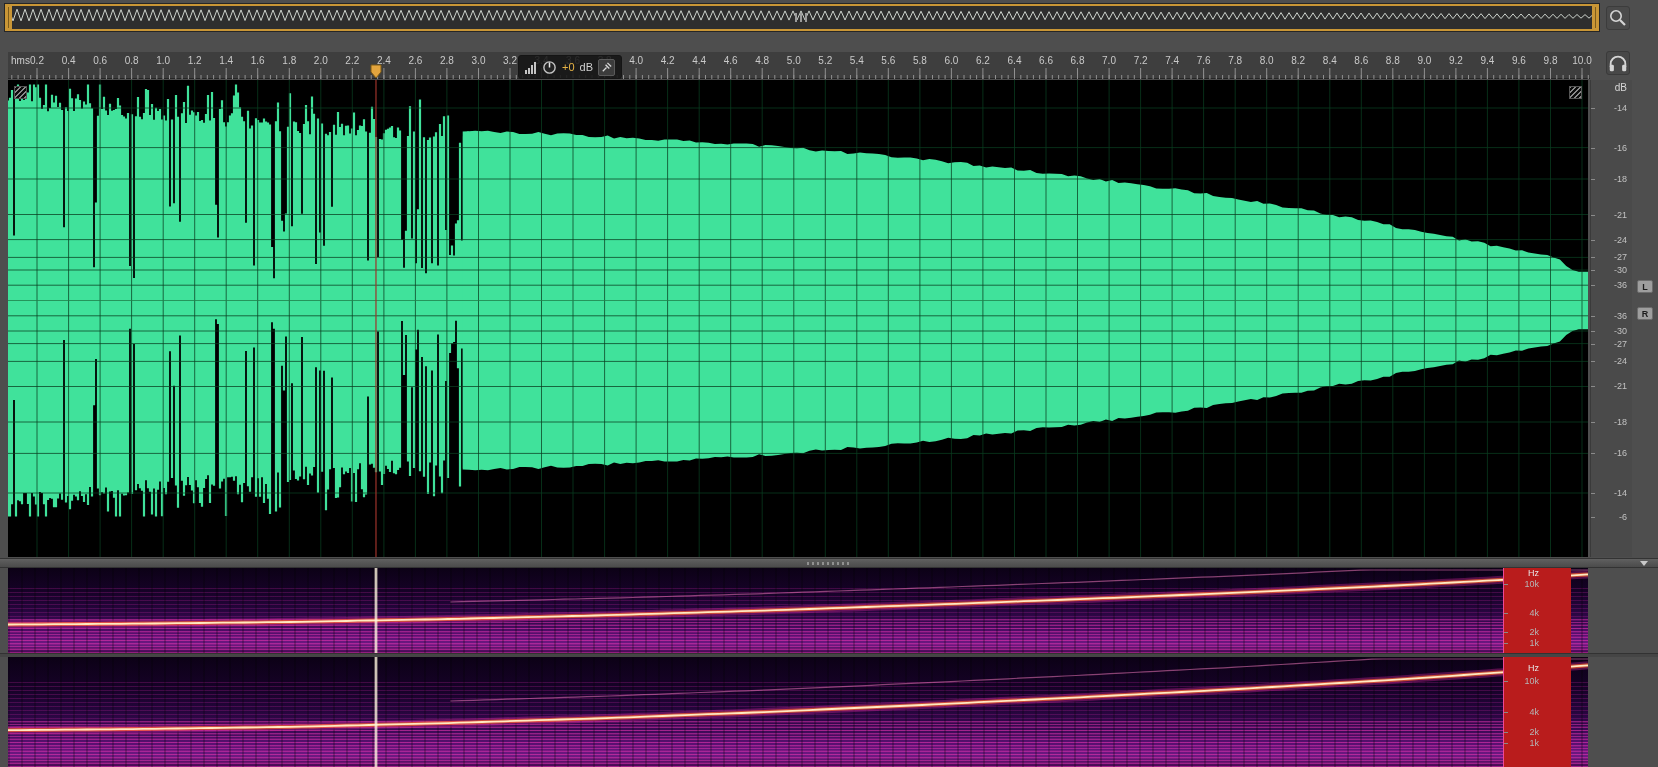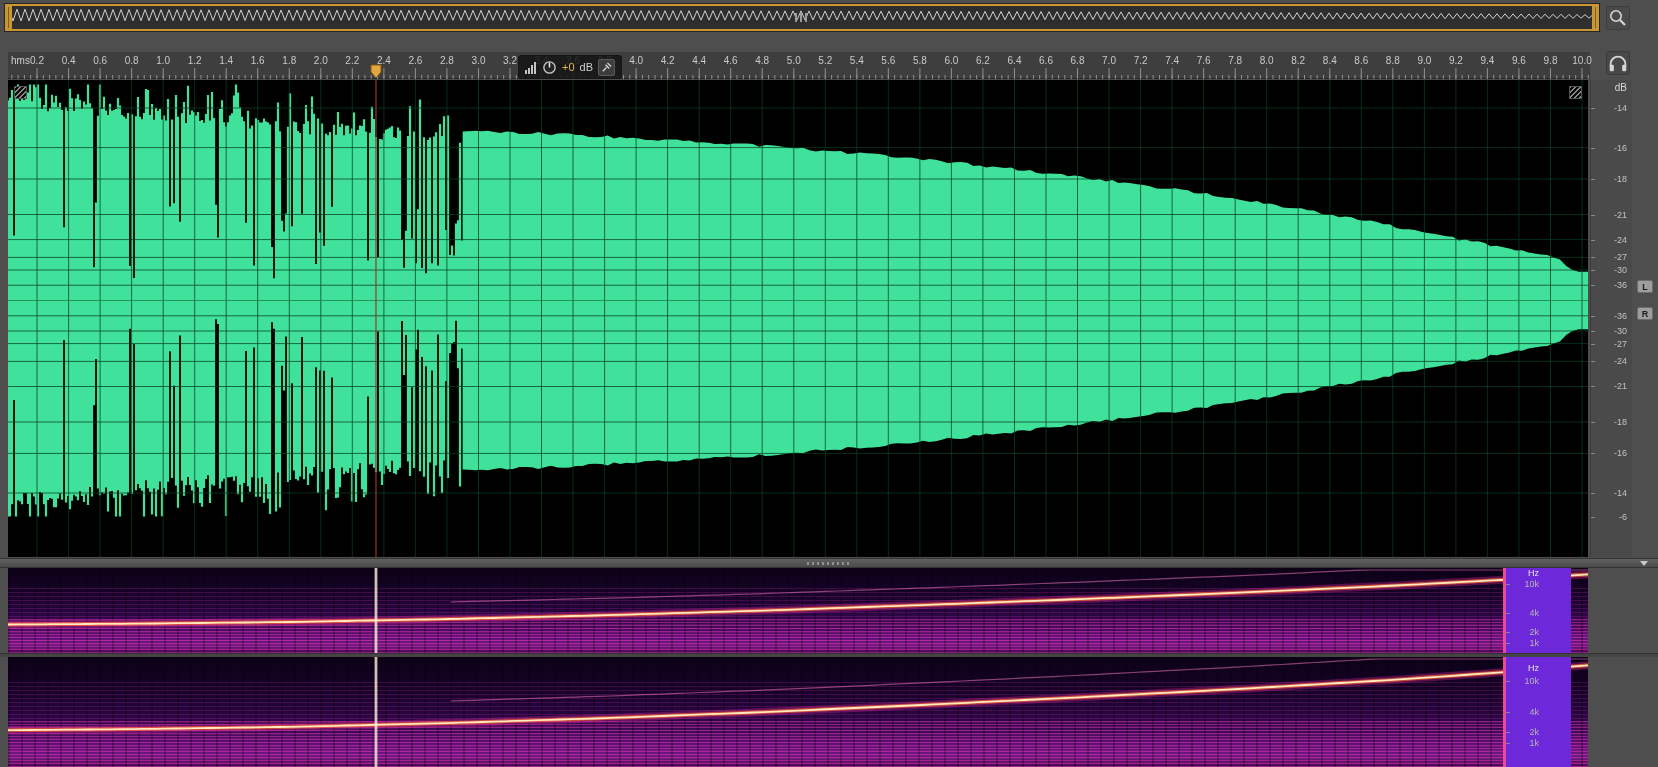--- a/index.html
+++ b/index.html
@@ -71,21 +71,21 @@
     background-image:
       repeating-linear-gradient(90deg, rgba(0,0,0,0.22) 0 2px, rgba(0,0,0,0) 2px 13px),
       repeating-linear-gradient(0deg, rgba(233,54,178,0.5) 0 1px, rgba(0,0,0,0) 1px 3px),
       repeating-linear-gradient(0deg, rgba(182,32,150,0.28) 0 1px, rgba(0,0,0,0) 1px 4px),
       linear-gradient(180deg,#0c0116 0%,#160227 28%,#23053a 48%,#3b0a54 66%,#5c1173 80%,#6e1a82 90%,#45094f 100%);
     background-size:100% 100%, 100% 42%, 100% 78%, 100% 100%;
     background-position:0 0, 0 100%, 0 100%, 0 0;
     background-repeat:repeat, no-repeat, no-repeat, repeat;}
   .spec svg{position:absolute;left:0;top:0;}
   #spec-divider{left:0;top:653px;width:1658px;height:4px;background:#454545;border-top:1px solid #323232;}
-  .specruler{left:1503px;width:68px;background:#6d28d9;border-left:3px solid #ec4899;}
+  .specruler{left:1503px;width:68px;background:#b91c1c;border-left:1px solid #ec4899;}
   #specruler1{top:568px;height:85px;}
   #specruler2{top:657px;height:110px;}
   .fl{position:absolute;right:32px;font-size:9px;color:#b5b5b5;}
   .fl.title{color:#e6e6e6;}
   .ftick{position:absolute;left:0;width:4px;height:1px;background:#8a8a8a;}
 </style>
 </head>
 <body>
 
 <div id="app">

